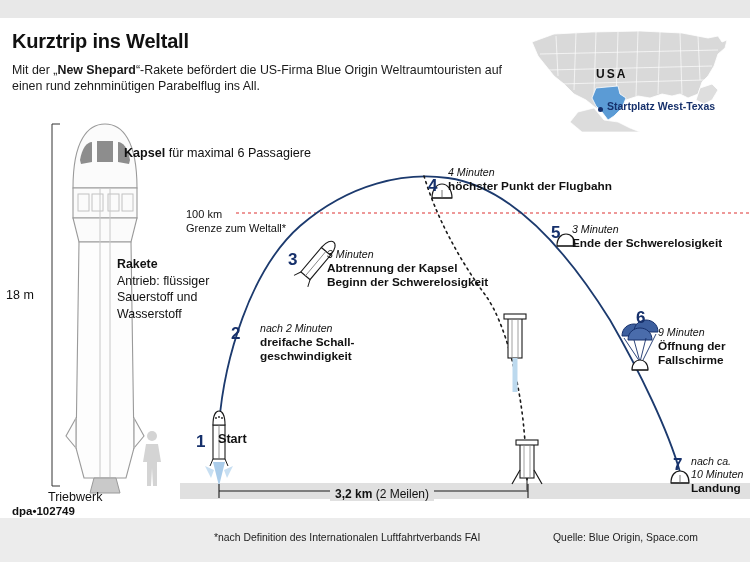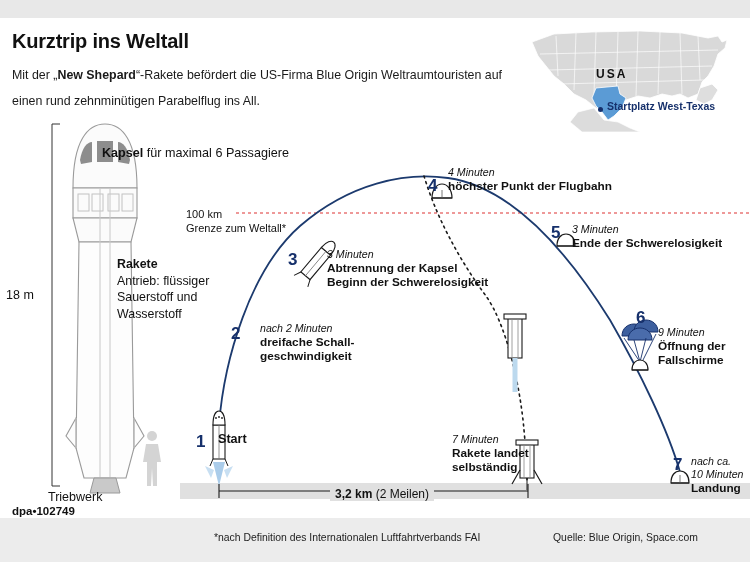--- a/index.html
+++ b/index.html
@@ -11,34 +11,34 @@
     position:relative;
   }
   .stage{position:absolute;left:0;top:0;width:710px;height:562px;}
 
   
   .band-top{position:absolute;left:0;top:0;width:750px;height:18px;background:#e8e8e8;}
   .band-bottom{position:absolute;left:0;top:518px;width:750px;height:44px;background:#ececec;}
 
   
   .title{position:absolute;left:12px;top:30px;font-size:20px;font-weight:bold;letter-spacing:-0.2px;color:#111;}
-  .subtitle{position:absolute;left:12px;top:62px;width:500px;font-size:12.4px;line-height:26px;color:#1a1a1a;}
+  .subtitle{position:absolute;left:12px;top:62px;width:500px;font-size:12.4px;line-height:16px;color:#1a1a1a;}
   .subtitle b{font-weight:bold;}
 
   
   .map{position:absolute;left:522px;top:24px;width:222px;height:108px;overflow:hidden;}
   .map-usa-label{position:absolute;left:74px;top:43px;font-size:12px;font-weight:bold;letter-spacing:2px;color:#111;}
   .map-dot{position:absolute;left:76px;top:83px;width:5px;height:5px;border-radius:50%;background:#16306b;}
   .map-site-label{position:absolute;left:85px;top:76px;font-size:10.5px;font-weight:bold;color:#16306b;white-space:nowrap;}
 
   
   .rocket-wrap{position:absolute;left:30px;top:118px;width:150px;height:390px;}
   .dim-label{position:absolute;left:6px;top:288px;font-size:12.5px;color:#111;}
   .triebwerk{position:absolute;left:48px;top:490px;font-size:12.5px;color:#111;}
-  .kapsel-label{position:absolute;left:102px;top:146px;font-size:12.6px;color:#111;white-space:nowrap;}
+  .kapsel-label{position:absolute;left:124px;top:146px;font-size:12.6px;color:#111;white-space:nowrap;}
   .kapsel-label b{font-weight:bold;}
   .rakete-label{position:absolute;left:117px;top:256px;font-size:12.4px;line-height:16.5px;color:#111;width:96px;}
   .rakete-label b{font-weight:bold;}
 
   
   .alt-label{position:absolute;left:186px;top:207px;font-size:11px;line-height:14px;color:#111;}
 
   
   .ann{position:absolute;white-space:nowrap;}
   .ann .num{position:absolute;font-size:17px;font-weight:bold;color:#16306b;}
@@ -287,25 +287,20 @@
 
   <div class="ann" style="left:673px;top:455px;">
     <span class="num" style="left:0;top:0;">7</span>
     <div style="margin-left:18px;">
       <span class="mins" style="white-space:pre;">nach ca.
 10 Minuten</span>
       <span class="main">Landung</span>
     </div>
   </div>
 
-  <div class="ann" style="left:452px;top:433px;">
-    <span class="mins">7 Minuten</span>
-    <span class="main" style="white-space:pre;">Rakete landet
-selbständig</span>
-  </div>
 
   <div class="scale-text"><b>3,2 km</b><span> (2 Meilen)</span></div>
 
   <div class="f-left">dpa•102749</div>
   <div class="f-mid">*nach Definition des Internationalen Luftfahrtverbands FAI</div>
   <div class="f-right">Quelle: Blue Origin, Space.com</div>
 
 </div>
 
 </body></html>

